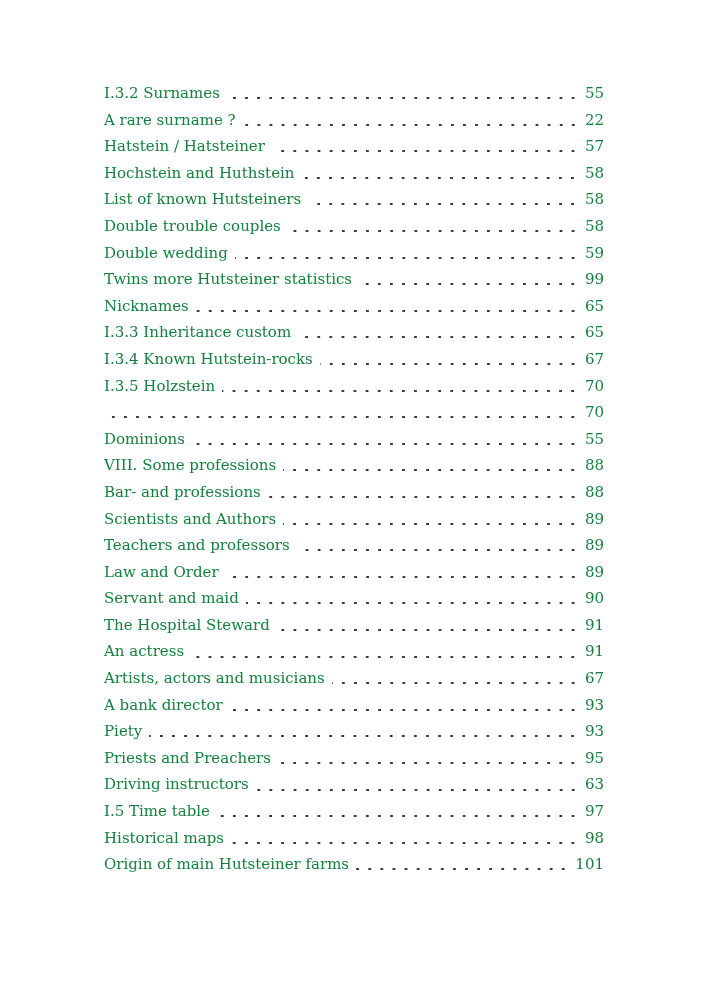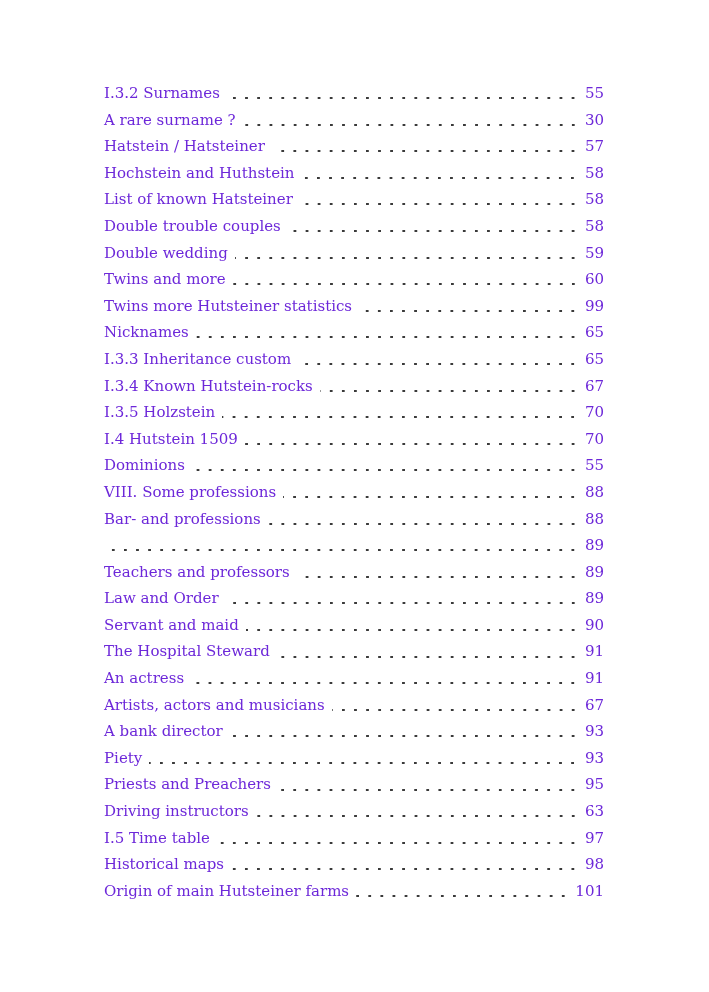--- a/index.html
+++ b/index.html
@@ -23,21 +23,21 @@
     position: absolute;
     top: 80px;
     left: 104px;
     right: 105px;
   }
   .toc-row {
     display: flex;
     align-items: center;
     line-height: 26.6px;
     font-size: 15px;
-    color: #6d28d9;
+    color: #15803d;
     white-space: nowrap;
   }
   .toc-title {
     flex: 0 0 auto;
   }
   .toc-dots {
     flex: 1 1 auto;
     align-self: stretch;
     margin-left: 7px;
     margin-right: 6px;
@@ -58,58 +58,53 @@
   <div class="toc">
   <div class="toc-row">
     <span class="toc-title">I.3.2 Surnames</span>
     <span class="toc-dots"></span>
     <span class="toc-page">55</span>
   </div>
 
   <div class="toc-row">
     <span class="toc-title">A rare surname ?</span>
     <span class="toc-dots"></span>
-    <span class="toc-page">30</span>
+    <span class="toc-page">22</span>
   </div>
 
   <div class="toc-row">
     <span class="toc-title">Hatstein / Hatsteiner</span>
     <span class="toc-dots"></span>
     <span class="toc-page">57</span>
   </div>
 
   <div class="toc-row">
     <span class="toc-title">Hochstein and Huthstein</span>
     <span class="toc-dots"></span>
     <span class="toc-page">58</span>
   </div>
 
   <div class="toc-row">
-    <span class="toc-title">List of known Hatsteiner</span>
+    <span class="toc-title">List of known Hutsteiners</span>
     <span class="toc-dots"></span>
     <span class="toc-page">58</span>
   </div>
 
   <div class="toc-row">
     <span class="toc-title">Double trouble couples</span>
     <span class="toc-dots"></span>
     <span class="toc-page">58</span>
   </div>
 
   <div class="toc-row">
     <span class="toc-title">Double wedding</span>
     <span class="toc-dots"></span>
     <span class="toc-page">59</span>
   </div>
 
-  <div class="toc-row">
-    <span class="toc-title">Twins and more</span>
-    <span class="toc-dots"></span>
-    <span class="toc-page">60</span>
-  </div>
 
   <div class="toc-row">
     <span class="toc-title">Twins more Hutsteiner statistics</span>
     <span class="toc-dots"></span>
     <span class="toc-page">99</span>
   </div>
 
   <div class="toc-row">
     <span class="toc-title">Nicknames</span>
     <span class="toc-dots"></span>
@@ -128,21 +123,20 @@
     <span class="toc-page">67</span>
   </div>
 
   <div class="toc-row">
     <span class="toc-title">I.3.5 Holzstein</span>
     <span class="toc-dots"></span>
     <span class="toc-page">70</span>
   </div>
 
   <div class="toc-row">
-    <span class="toc-title">I.4 Hutstein 1509</span>
     <span class="toc-dots"></span>
     <span class="toc-page">70</span>
   </div>
 
   <div class="toc-row">
     <span class="toc-title">Dominions</span>
     <span class="toc-dots"></span>
     <span class="toc-page">55</span>
   </div>
 
@@ -152,20 +146,21 @@
     <span class="toc-page">88</span>
   </div>
 
   <div class="toc-row">
     <span class="toc-title">Bar- and professions</span>
     <span class="toc-dots"></span>
     <span class="toc-page">88</span>
   </div>
 
   <div class="toc-row">
+    <span class="toc-title">Scientists and Authors</span>
     <span class="toc-dots"></span>
     <span class="toc-page">89</span>
   </div>
 
   <div class="toc-row">
     <span class="toc-title">Teachers and professors</span>
     <span class="toc-dots"></span>
     <span class="toc-page">89</span>
   </div>
 

